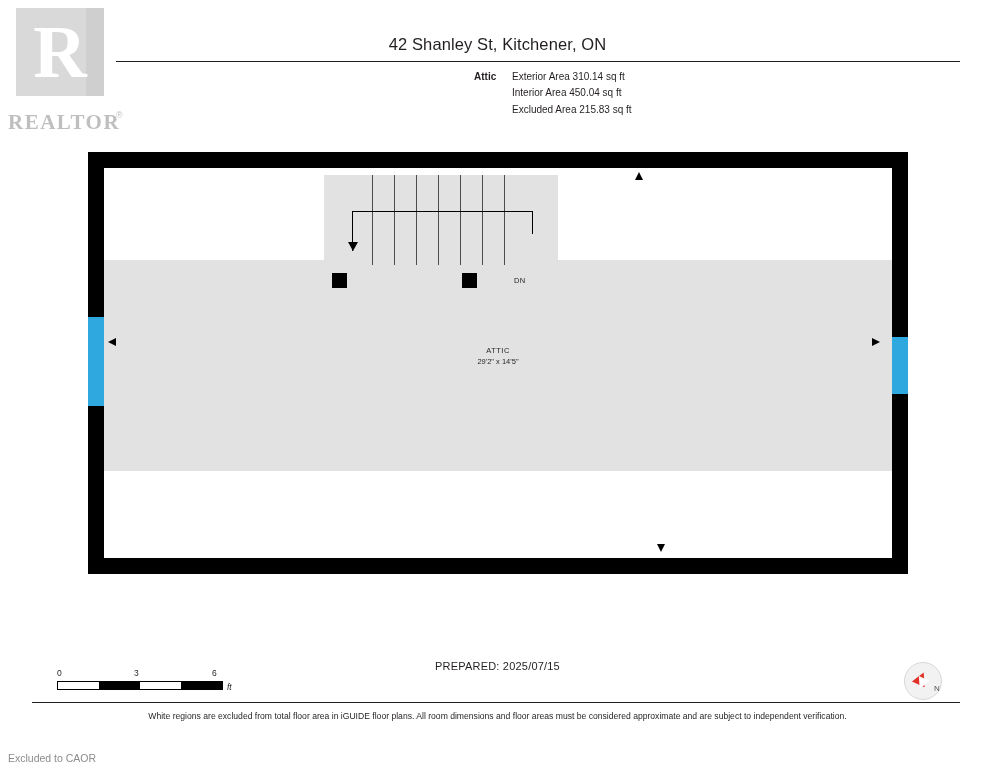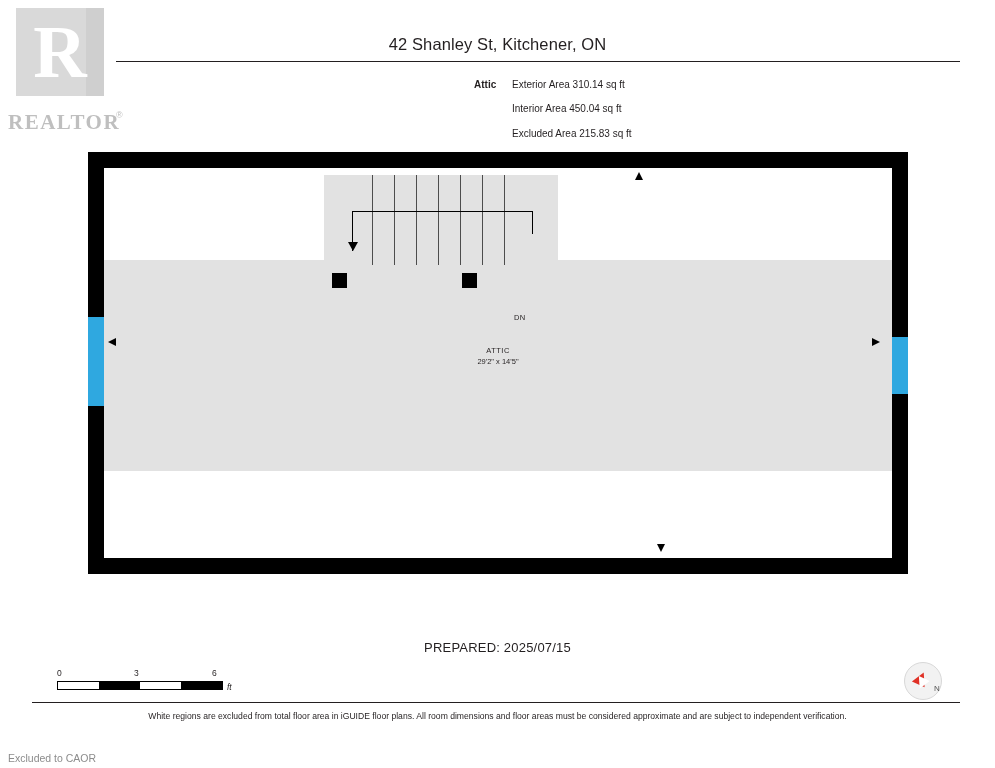--- a/index.html
+++ b/index.html
@@ -103,21 +103,20 @@
     display: inline-block;
     width: 30px;
     font-weight: bold;
   }
   #area-summary .row {
     white-space: nowrap;
   }
   #area-summary .row .val {
     display: inline-block;
     padding-left: 8px;
-    margin-top: 8px;
   }
 
   
   #floorplan {
     position: absolute;
     left: 88px;
     top: 152px;
     width: 820px;
     height: 422px;
   }
@@ -223,21 +222,20 @@
   #floorplan #post-left { left: 244px; top: 121px; }
   #floorplan #post-right { left: 374px; top: 121px; }
   
   #floorplan #dn-label {
     position: absolute;
     left: 426px;
     top: 124px;
     font-size: 7.5px;
     letter-spacing: 0.4px;
     color: #231f20;
-    margin-top: 37px;
   }
   
   #floorplan #room-label {
     position: absolute;
     left: 0;
     top: 194px;
     width: 820px;
     text-align: center;
     font-size: 7.5px;
     line-height: 10.5px;
@@ -327,24 +325,24 @@
     left: 170px;
     top: 14px;
     font-size: 8.5px;
     font-style: italic;
   }
 
   
   #prepared {
     position: absolute;
     left: 0;
-    top: 640px;
+    top: 660px;
     width: 995px;
     text-align: center;
-    font-size: 13px;
+    font-size: 11px;
     letter-spacing: 0.2px;
   }
 
   
   #compass {
     position: absolute;
     left: 898px;
     top: 658px;
     width: 54px;
     height: 44px;

